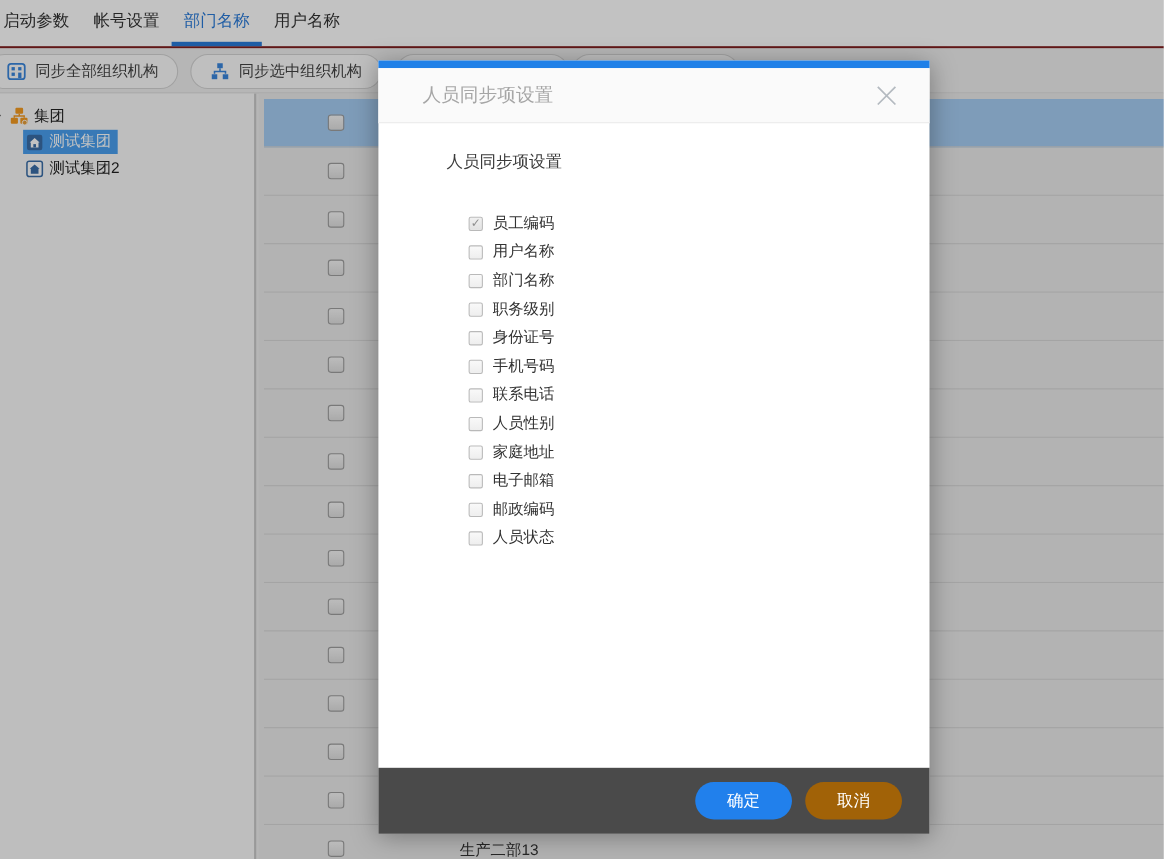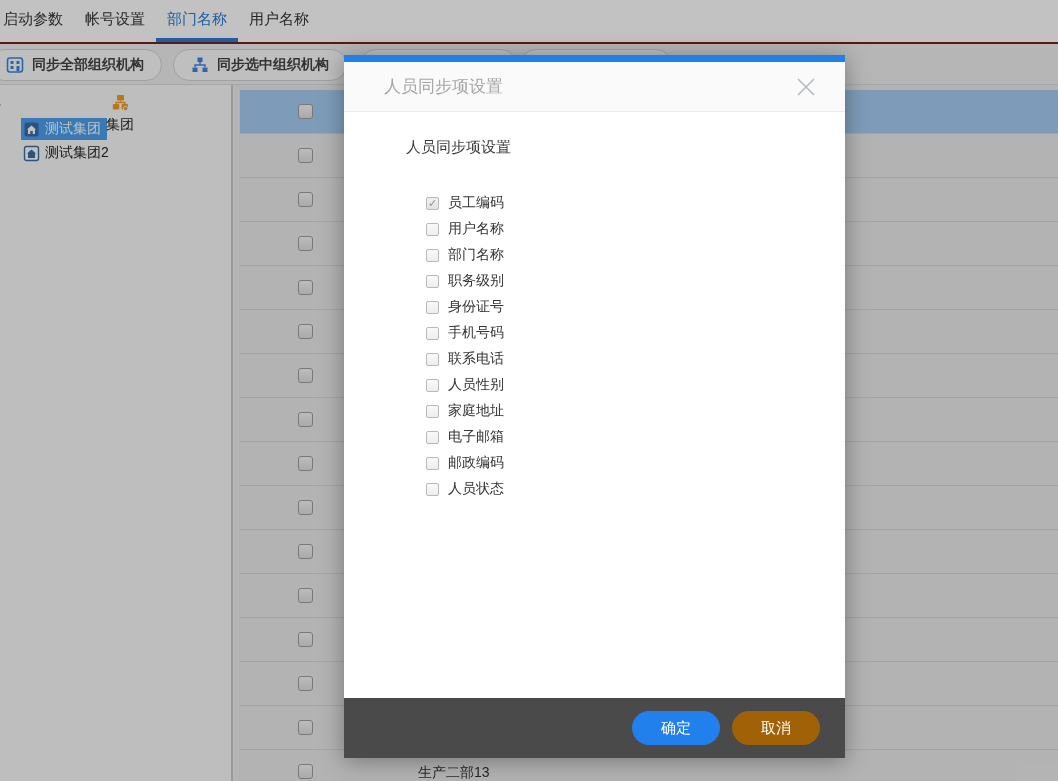--- a/index.html
+++ b/index.html
@@ -19,41 +19,41 @@
   .tab {
     display:flex; align-items:center; padding:0 11px; font-size:15px;
     color:#333; cursor:pointer; border-bottom:4px solid transparent;
   }
   .tab:first-child { margin-left:-8px; }
   .tab.active { color:#2a7bd9; border-bottom-color:#2a7bd9; }
 
   
   .toolbar {
     position:absolute; top:44px; left:0; right:0; height:41px;
-    background:#f0f0f0; border-bottom:1px solid #dcdcdc;font-weight:bold;
+    background:#f0f0f0; border-bottom:1px solid #dcdcdc;
   }
   .tbtn {
     position:absolute; top:5px; height:32px; border-radius:16px;
     background:#fcfcfc; border:1px solid #d4d4d4;
     display:flex; align-items:center; gap:8px; padding:0 17px;
     font-size:14px; color:#444; cursor:pointer; white-space:nowrap;
   }
   .tbtn .ticon { display:flex; align-items:center; }
   .tbtn-stub { padding:0; }
 
   
   .content { position:absolute; top:85px; left:0; right:0; bottom:0; }
   .sidebar {
     position:absolute; top:0; bottom:0; left:0; width:233px;
     background:#fafafa; border-right:2px solid #c9c9c9;
   }
   .tree { padding-top:9px; font-size:14px; }
   .tree-root {
     position:relative; display:flex; align-items:center; gap:5px;
-    height:23px; padding-left:9px; cursor:pointer; color:#222;flex-direction:column;
+    height:23px; padding-left:9px; cursor:pointer; color:#222;
   }
   .expander {
     position:absolute; left:-4px; top:7px; width:0; height:0;
     border-left:5px solid #666; border-top:4px solid transparent;
     border-bottom:4px solid transparent;
   }
   .tree-node {
     display:inline-flex; align-items:center; gap:5px;
     margin:1px 0 1px 21px; padding:2px 6px 2px 2px;
     cursor:pointer; color:#222;justify-content:space-between;

